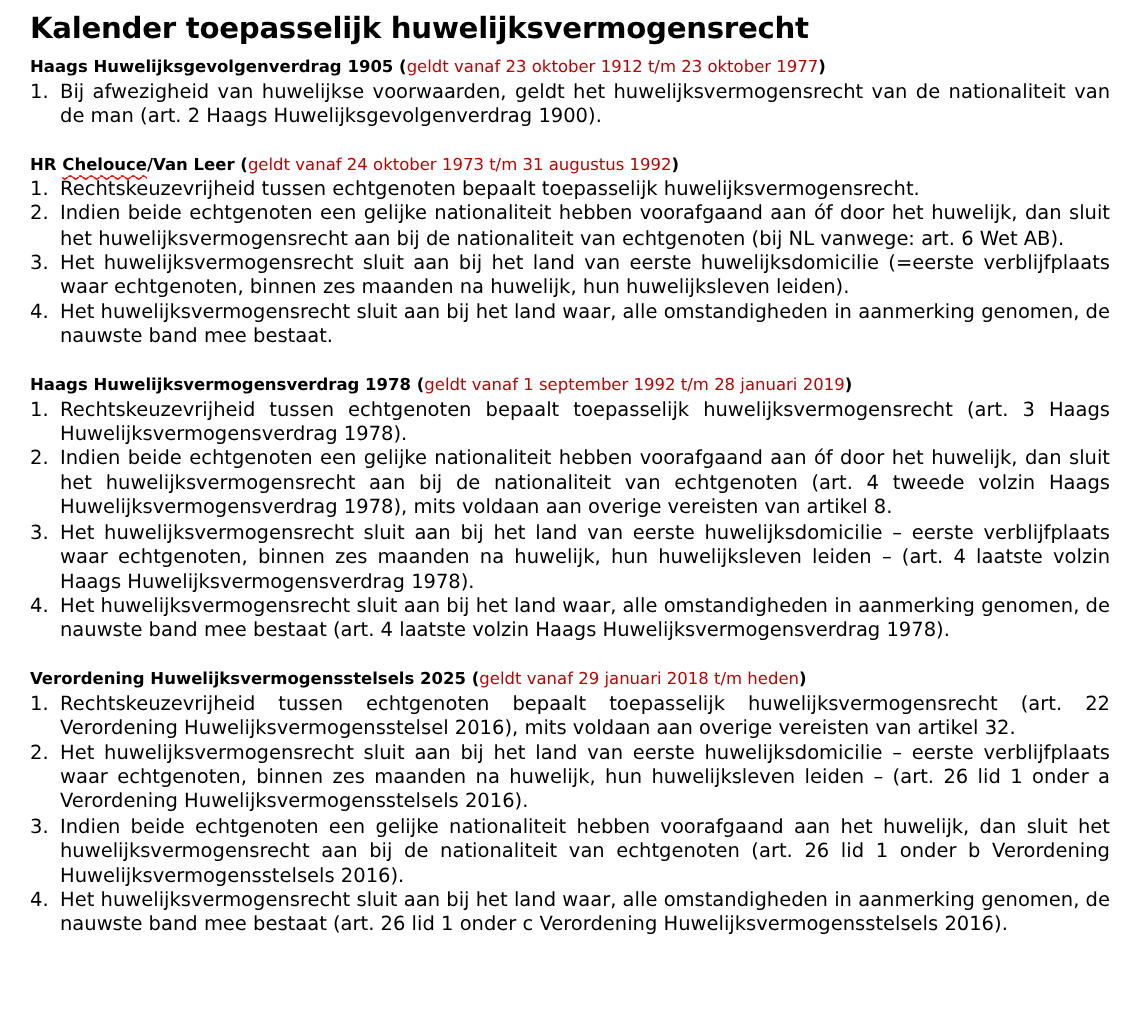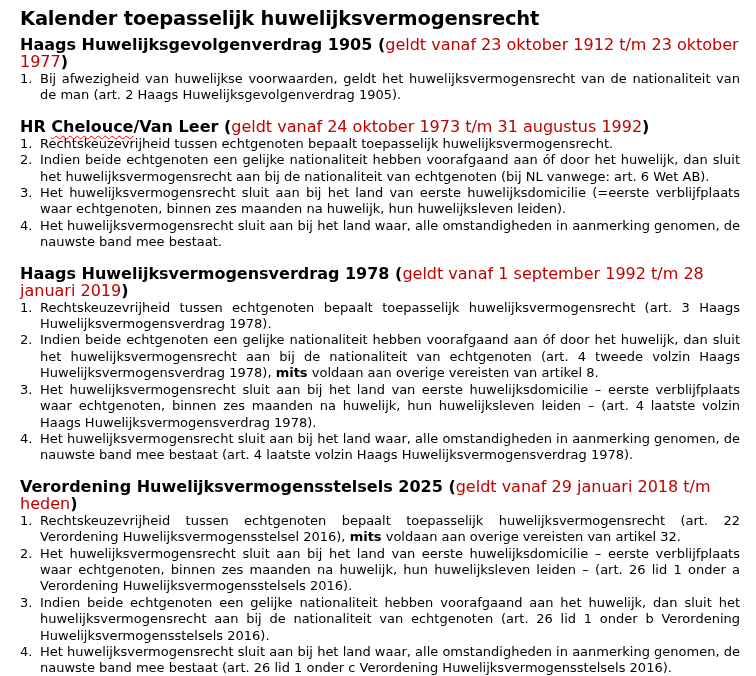--- a/index.html
+++ b/index.html
@@ -25,21 +25,21 @@
     margin: 2px 0 5px 0;
     letter-spacing: -0.2px;
   }
   .law-section {
     margin: 0 0 14px 0;
   }
   .law-section:last-child {
     margin-bottom: 0;
   }
   .section-heading {
-    font-size: 16px;
+    font-size: 11px;
     line-height: 17px;
     font-weight: 700;
     margin: 0 0 1px 0;
   }
   .section-heading .period {
     color: #c00000;
     font-weight: 400;
   }
   .section-heading .paren {
     font-weight: 700;
@@ -64,35 +64,35 @@
   }
   li.rule .num {
     flex: 0 0 20px;
     text-align: left;
   }
   li.rule .rule-text {
     flex: 1 1 auto;
     text-align: justify;
   }
   li.rule .rule-text .b {
-    font-weight: 700;
+    font-weight: 400;
   }
 </style>
 </head>
 <body>
 
 <div class="page">
   <h1 class="doc-title">Kalender toepasselijk huwelijksvermogensrecht</h1>
   <div id="sections">
   <section class="law-section">
     <h2 class="section-heading"><span class="heading-text"><span>Haags Huwelijksgevolgenverdrag 1905 </span></span><span class="paren">(</span><span class="period">geldt vanaf 23 oktober 1912 t/m 23 oktober 1977</span><span class="paren">)</span></h2>
     <ol class="rules">
           <li class="rule">
             <span class="num">1.</span>
-            <span class="rule-text"><span>Bij afwezigheid van huwelijkse voorwaarden, geldt het huwelijksvermogensrecht van de nationaliteit van de man (art. 2 Haags Huwelijksgevolgenverdrag 1905).</span></span>
+            <span class="rule-text"><span>Bij afwezigheid van huwelijkse voorwaarden, geldt het huwelijksvermogensrecht van de nationaliteit van de man (art. 2 Haags Huwelijksgevolgenverdrag 1900).</span></span>
           </li>
         </ol>
   </section>
 
   <section class="law-section">
     <h2 class="section-heading"><span class="heading-text"><span>HR </span><span class="squiggle">Chelouce</span><span>/Van Leer </span></span><span class="paren">(</span><span class="period">geldt vanaf 24 oktober 1973 t/m 31 augustus 1992</span><span class="paren">)</span></h2>
     <ol class="rules">
           <li class="rule">
             <span class="num">1.</span>
             <span class="rule-text"><span>Rechtskeuzevrijheid tussen echtgenoten bepaalt toepasselijk huwelijksvermogensrecht.</span></span>

